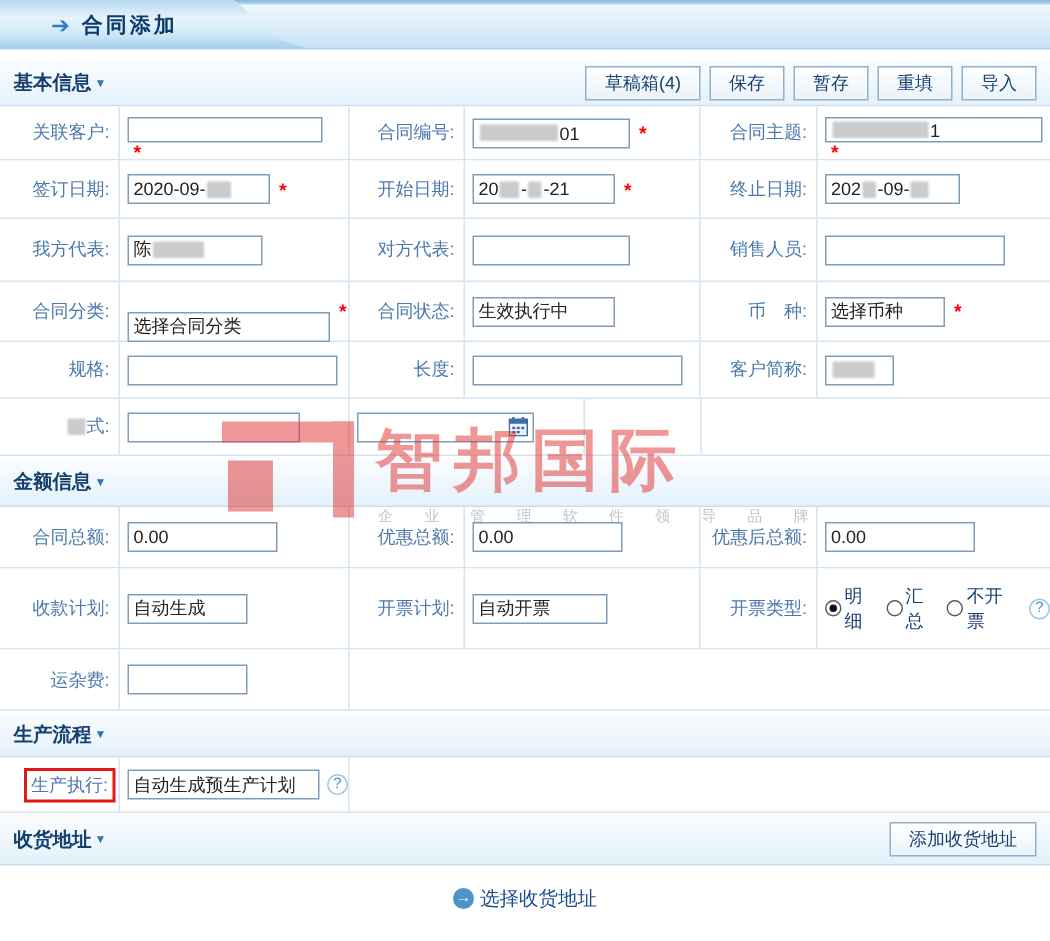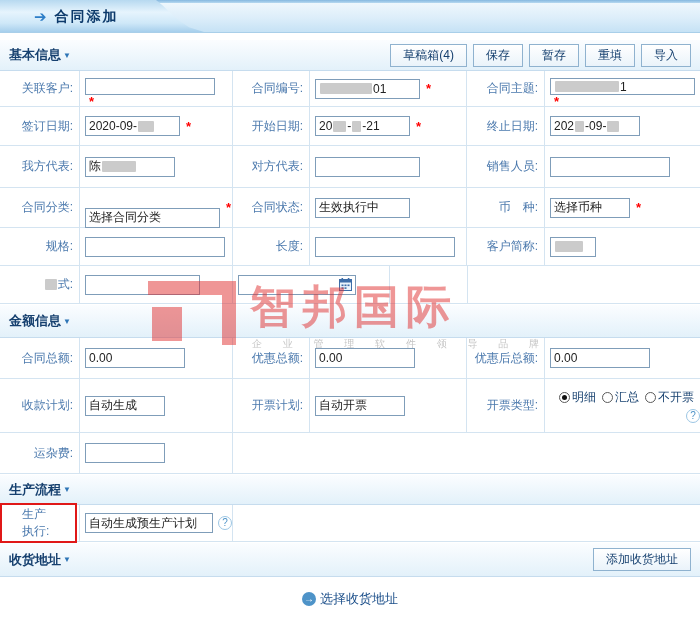--- a/index.html
+++ b/index.html
@@ -56,21 +56,21 @@
     display:inline-block; background:#fff; position:relative; margin-right:2px;
     vertical-align:-2px; cursor:pointer; flex:0 0 auto; }
   .radio.sel::after { content:''; position:absolute; left:2px; top:2px; width:5px; height:5px;
     background:#111; border-radius:50%; }
   .rlabel { font-size:12px; color:#16406f; margin-right:6px; }
 
   .qicon { width:14px; height:14px; border:1px solid #9cc6e4; border-radius:50%;
     color:#4e93c8; font-size:10px; line-height:12px; text-align:center; display:inline-block;
     background:#fff; cursor:pointer; flex:0 0 auto; }
 
-  .redbox { border:2px solid #e01818; padding:1px 20px; display:inline-block; }
+  .redbox { border:2px solid #e01818; padding:1px 3px; display:inline-block; }
 
   .cal-btn { margin-left:auto; display:inline-flex; cursor:pointer; }
 
   
   .footer { height:34px; display:flex; justify-content:center; padding-top:9px; }
   .sel-link { display:flex; align-items:center; gap:4px; color:#1c4f8a; font-size:13px;
     cursor:pointer; }
   .circle-arrow { width:14px; height:14px; border-radius:50%; background:#4e93c8; color:#fff;
     font-size:10px; line-height:14px; text-align:center; font-weight:bold; }
 
@@ -274,21 +274,21 @@
 <div class="frow" style="height:54px">
   <div class="cell lab w-l1">收款计划:</div>
   <div class="cell fld w-f1">
     <input class="inp" style="width: 80px;" value="自动生成">
   </div>
   <div class="cell lab w-l2">开票计划:</div>
   <div class="cell fld w-f2">
     <input class="inp" style="width: 90px;" value="自动开票">
   </div>
   <div class="cell lab w-l3">开票类型:</div>
-  <div class="cell fld w-f3" style="flex-direction:column;align-items:flex-end;justify-content:center;gap:3px">
+  <div class="cell fld w-f3" style="align-items:center;justify-content:center;gap:3px">
     <div style="display:flex;align-items:center">
       <span class="radio sel"></span>
       <span class="rlabel">明细</span>
       <span class="radio"></span>
       <span class="rlabel">汇总</span>
       <span class="radio"></span>
       <span class="rlabel">不开票</span>
     </div>
     <span class="qicon">?</span>
   </div>

